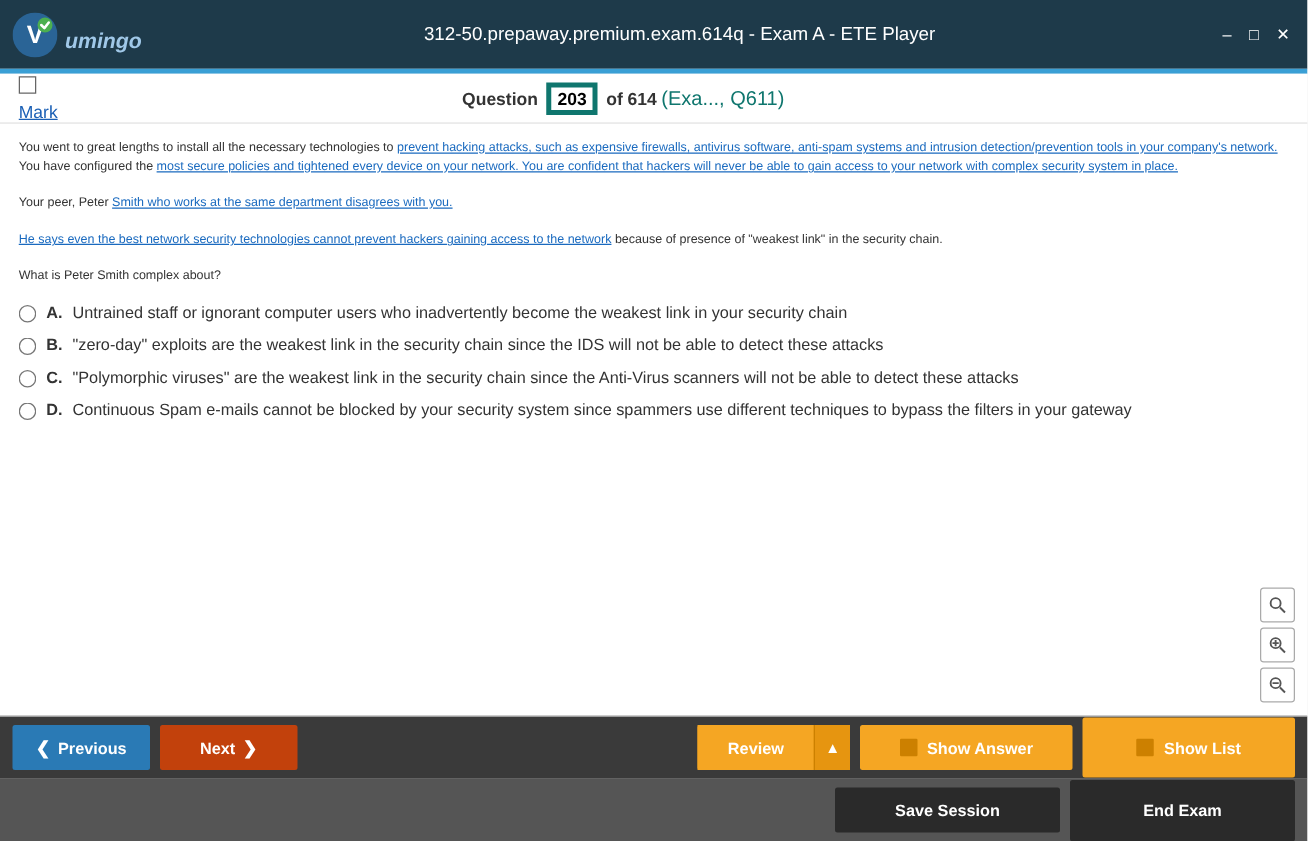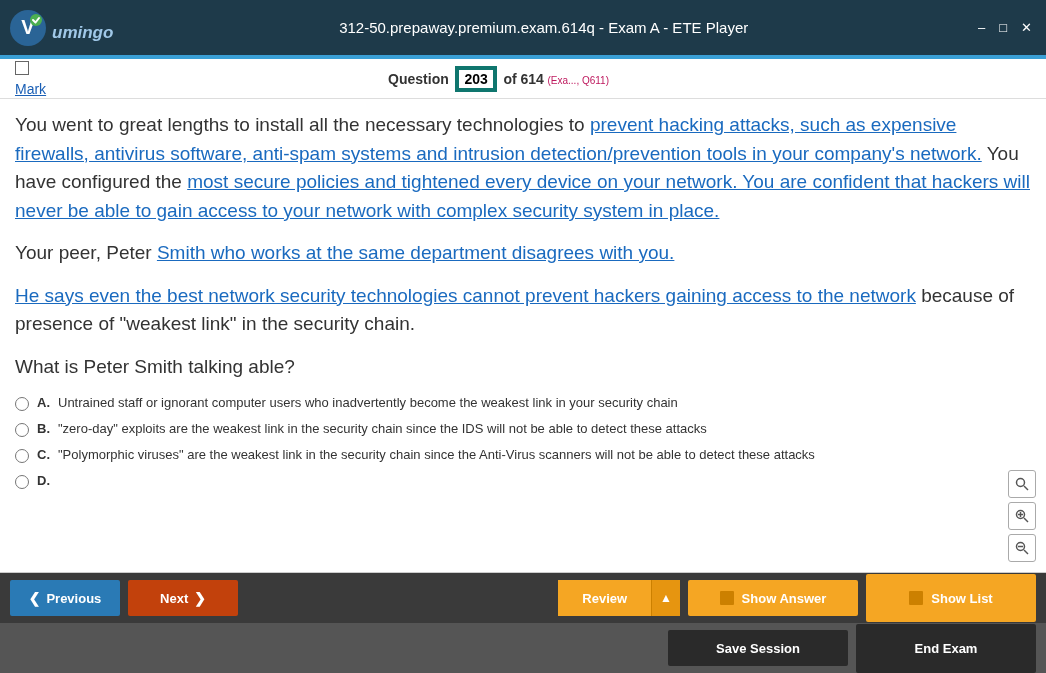--- a/index.html
+++ b/index.html
@@ -83,38 +83,38 @@
       color: #333;
       font-weight: bold;
     }
     .question-num-box {
       display: inline-block;
       border: 4px solid #0f766e;
       padding: 1px 5px;
       margin: 0 3px;
     }
     .question-info-right {
-      font-size: 10px;
-      color: #be185d;
+      font-size: 16px;
+      color: #0f766e;
       font-weight: normal;
     }
 
     
     .main-content {
       background: white;
       margin: 0;
       padding: 12px 15px;
       height: calc(673px - 55px - 4px - 40px - 50px - 50px);
       overflow-y: auto;
       position: relative;
       border-bottom: 1px solid #ccc;
     }
 
     .question-text {
-      font-size: 19px;
+      font-size: 10px;
       color: #333;
       line-height: 1.5;
       margin-bottom: 14px;
     }
     .question-text .highlight {
       color: #1a6abf;
       text-decoration: underline;
     }
 
     .options-list {
@@ -344,21 +344,21 @@
   <div class="question-text">
     <span>You went to great lengths to install all the necessary technologies to </span><span class="highlight">prevent hacking attacks, such as expensive firewalls, antivirus software, anti-spam systems and intrusion detection/prevention tools in your company's network.</span><span> You have configured the </span><span class="highlight">most secure policies and tightened every device on your network. You are confident that hackers will never be able to gain access to your network with complex security system in place.</span>
   </div>
   <div class="question-text">
     <span>Your peer, Peter </span><span class="highlight">Smith who works at the same department disagrees with you.</span>
   </div>
   <div class="question-text">
     <span class="highlight">He says even the best network security technologies cannot prevent hackers gaining access to the network</span><span> because of presence of "weakest link" in the security chain.</span>
   </div>
   <div class="question-text">
-    What is Peter Smith talking able?
+    What is Peter Smith complex about?
   </div>
 
   <ul class="options-list">
     <li class="option-item">
       <input type="radio" class="option-radio" name="answer" style="">
       <span class="option-label">A.</span>
       <span>Untrained staff or ignorant computer users who inadvertently become the weakest link in your security chain</span>
     </li>
     <li class="option-item">
       <input type="radio" class="option-radio" name="answer" style="">
@@ -366,20 +366,21 @@
       <span>"zero-day" exploits are the weakest link in the security chain since the IDS will not be able to detect these attacks</span>
     </li>
     <li class="option-item">
       <input type="radio" class="option-radio" name="answer" style="">
       <span class="option-label">C.</span>
       <span>"Polymorphic viruses" are the weakest link in the security chain since the Anti-Virus scanners will not be able to detect these attacks</span>
     </li>
     <li class="option-item">
       <input type="radio" class="option-radio" name="answer" style="">
       <span class="option-label">D.</span>
+      <span>Continuous Spam e-mails cannot be blocked by your security system since spammers use different techniques to bypass the filters in your gateway</span>
     </li>
   </ul>
 
   <div class="side-tools">
     <div class="tool-btn">
       <svg width="14" height="14" viewBox="0 0 14 14">
         <circle cx="5.5" cy="5.5" r="4" stroke="#555" stroke-width="1.5" fill="none"></circle>
         <line x1="9" y1="9" x2="13" y2="13" stroke="#555" stroke-width="1.5"></line>
       </svg>
     </div>

